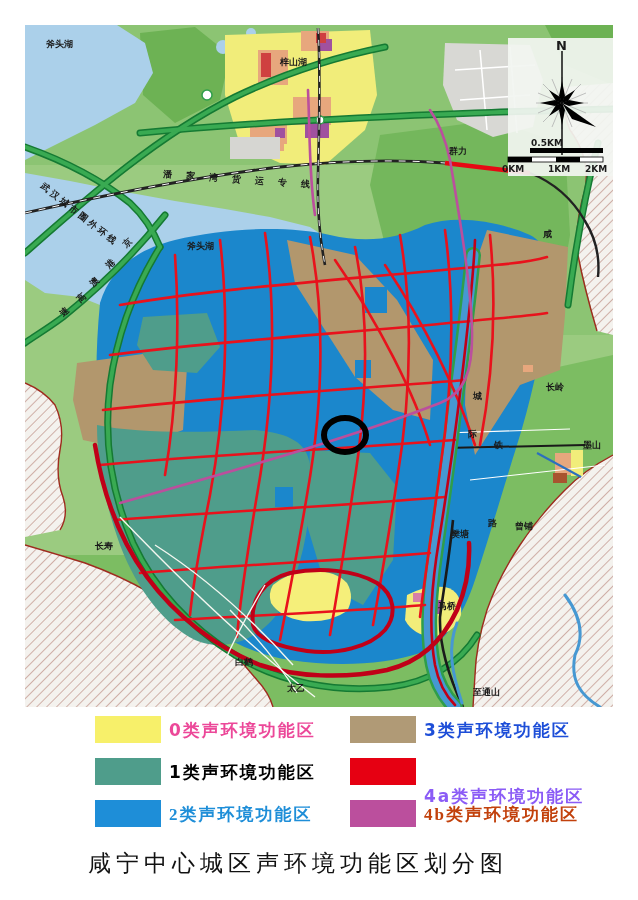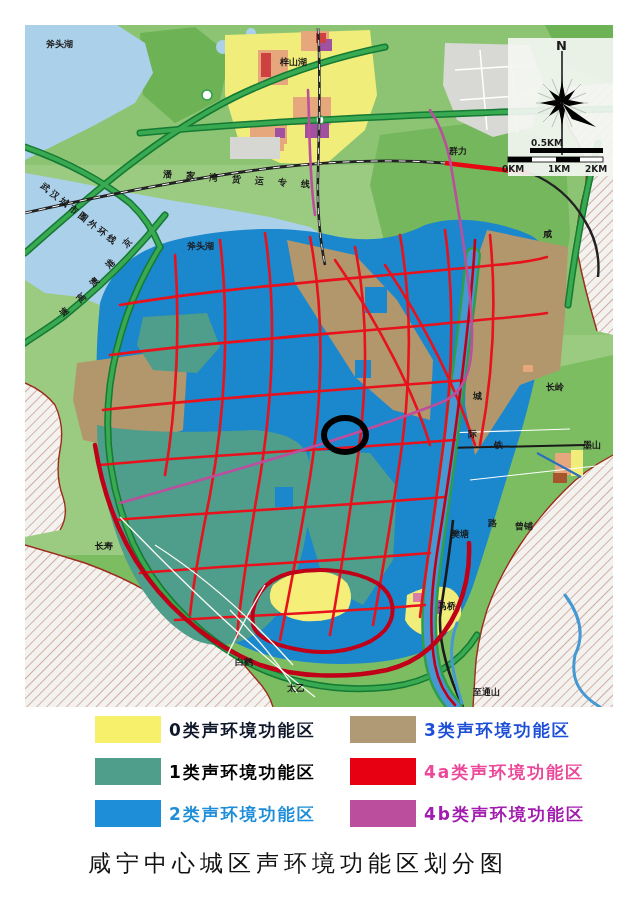--- a/index.html
+++ b/index.html
@@ -256,38 +256,38 @@
         <text x="55" y="278" class="maplabel" transform="rotate(-42 55 278)">高</text>
         <text x="38" y="292" class="maplabel" transform="rotate(-42 38 292)">速</text>
       </g>
     </g>
   </svg>
   </div>
 
   <div id="legend">
     <div class="leg-item" style="left:95px;top:716px;">
       <div class="leg-swatch" style="background-color: rgb(247, 240, 106);"></div>
-      <div class="leg-text" style="color: #0f172a;">0类声环境功能区</div>
+      <div class="leg-text" style="color: #ec4899;">0类声环境功能区</div>
     </div>
     <div class="leg-item" style="left:95px;top:758px;">
       <div class="leg-swatch" style="background-color: rgb(79, 157, 139);"></div>
       <div class="leg-text" style="color: #000000;">1类声环境功能区</div>
     </div>
     <div class="leg-item" style="left:95px;top:800px;">
       <div class="leg-swatch" style="background-color: rgb(30, 142, 216);"></div>
-      <div class="leg-text" style="color: rgb(30, 142, 216);">2类声环境功能区</div>
+      <div class="leg-text" style="color: rgb(30, 142, 216); font-family: Liberation Serif, serif;">2类声环境功能区</div>
     </div>
     <div class="leg-item" style="left:350px;top:716px;">
       <div class="leg-swatch" style="background-color: rgb(176, 154, 118);"></div>
       <div class="leg-text" style="color: #1d4ed8;">3类声环境功能区</div>
     </div>
     <div class="leg-item" style="left:350px;top:758px;">
       <div class="leg-swatch" style="background-color: rgb(230, 0, 18);"></div>
-      <div class="leg-text" style="color: #ec4899;">4a类声环境功能区</div>
+      <div class="leg-text" style="color: #8b5cf6; margin-top: 24px;">4a类声环境功能区</div>
     </div>
     <div class="leg-item" style="left:350px;top:800px;">
       <div class="leg-swatch" style="background-color: rgb(187, 79, 157);"></div>
-      <div class="leg-text" style="color: #a21caf;">4b类声环境功能区</div>
+      <div class="leg-text" style="color: #c2410c; font-family: Liberation Serif, serif;">4b类声环境功能区</div>
     </div>
   </div>
 
   <div id="title">咸宁中心城区声环境功能区划分图</div>
 </div>
 
 </body></html>

